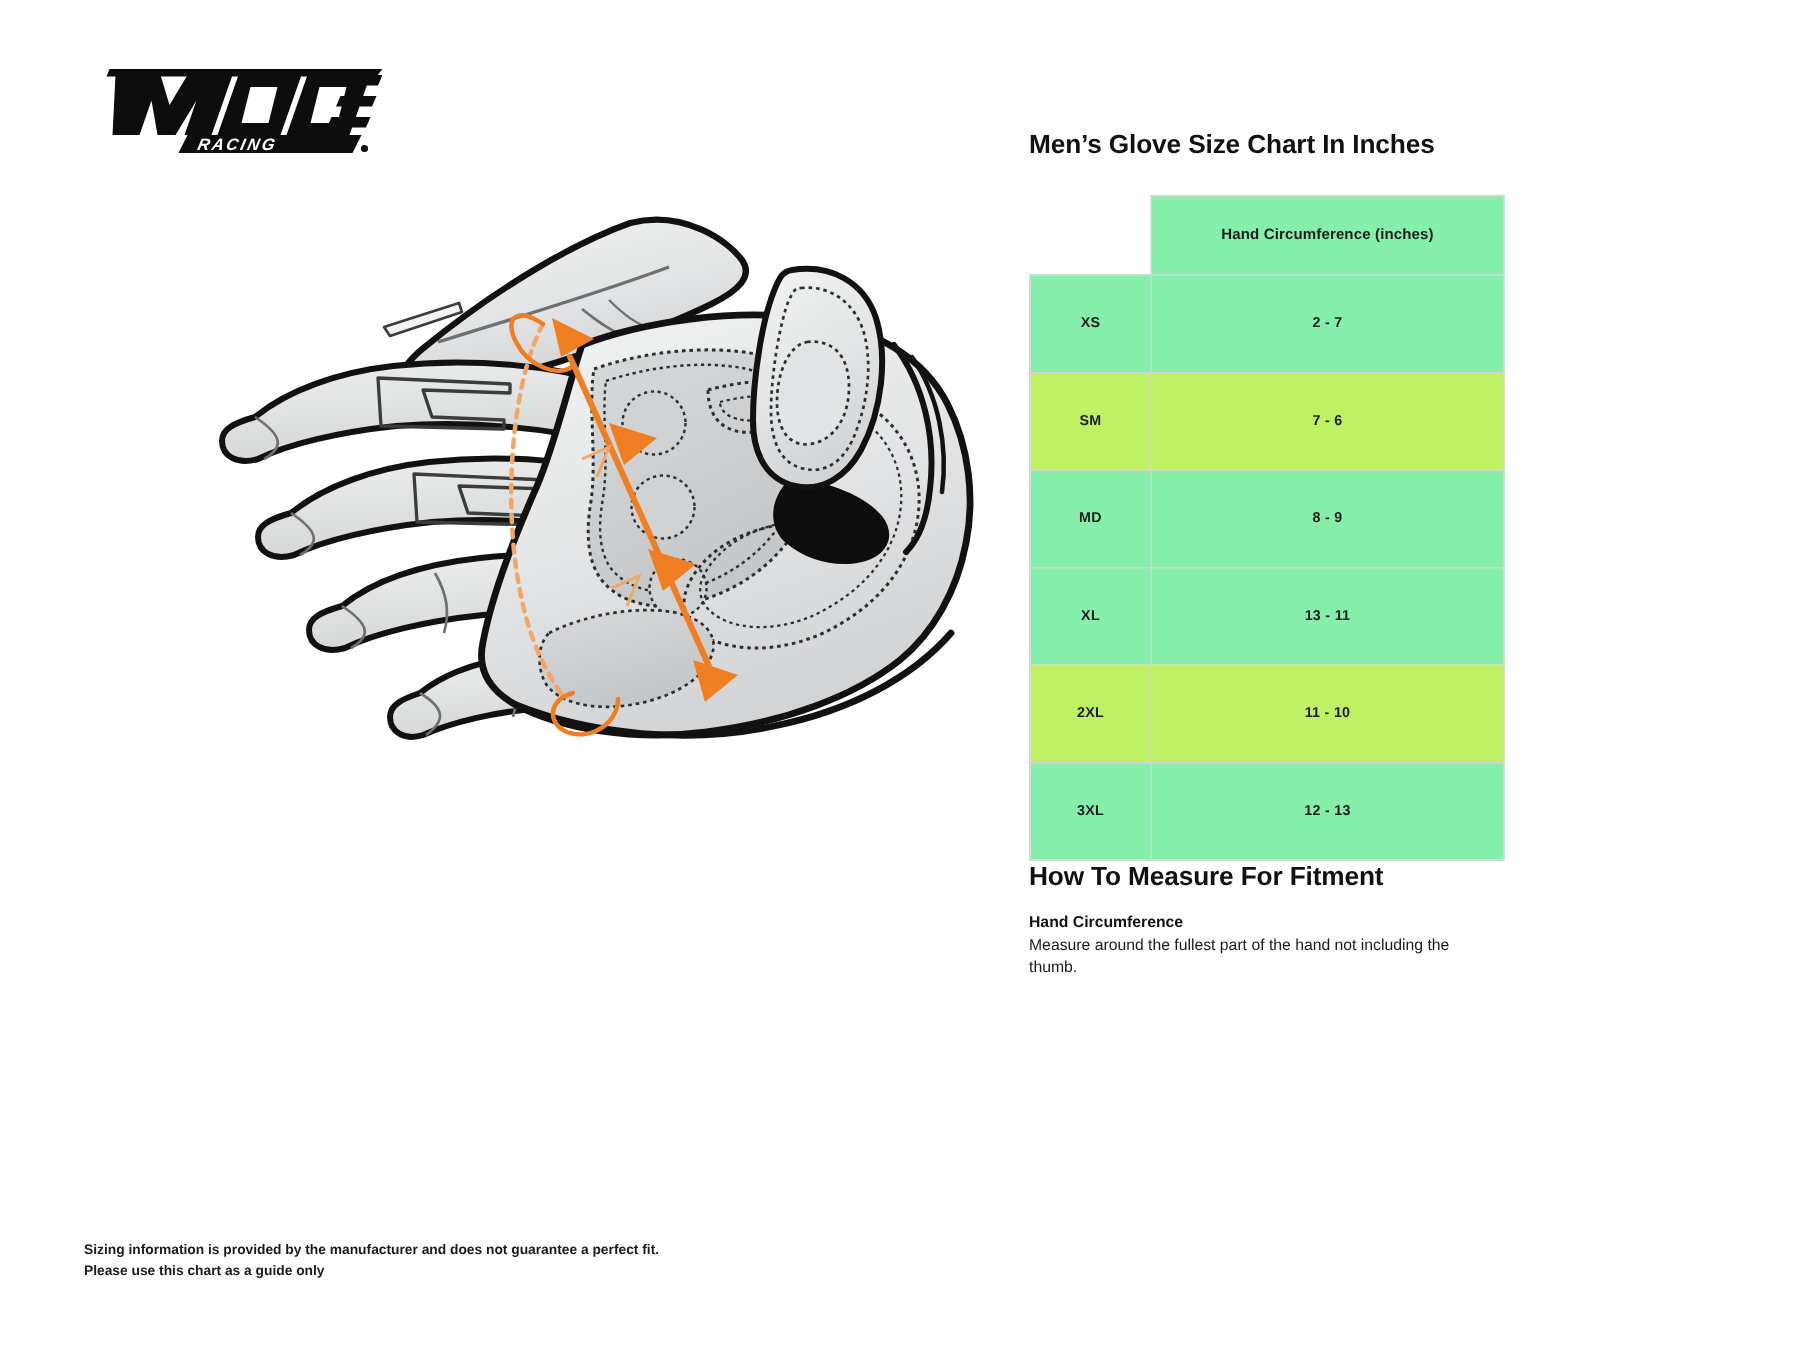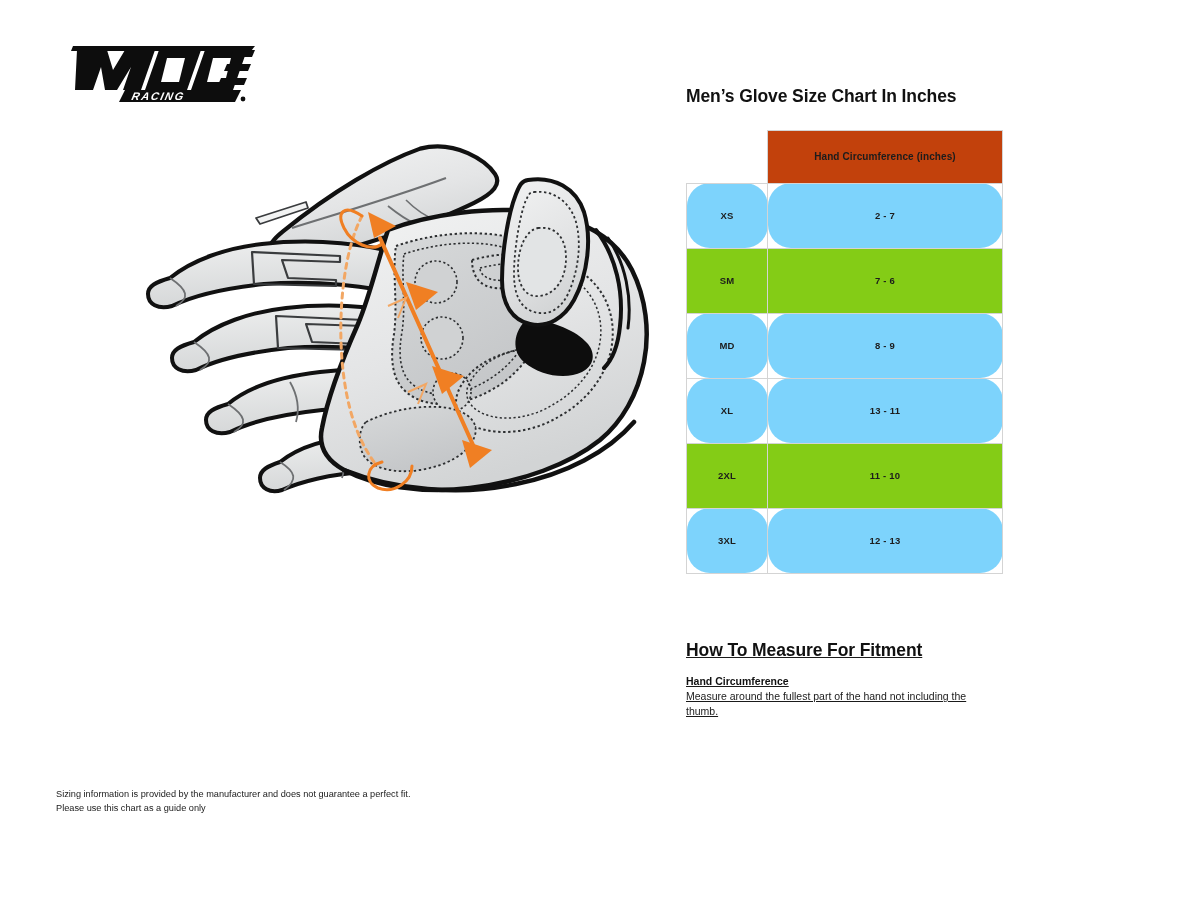--- a/index.html
+++ b/index.html
@@ -78,41 +78,38 @@
     color: #1c1c1c;
     letter-spacing: 0.2px;
     padding: 0;
   }
   table.size-table th.corner-blank {
     border: none;
     background: #ffffff;
   }
   table.size-table th.col-head {
     height: 52px;
-    background: #c2410c;
+    background: #86efac;
     font-size: 10px;
     font-weight: bold;
     letter-spacing: 0.1px;
     margin-top: 48px;
   }
   table.size-table tbody td {
     height: 64px;
   }
   tr.row-shaded td {
-    background: #7dd3fc;
-    border-radius: 23px;
+    background: #86efac;
   }
   tr.row-plain td {
-    background: #84cc16;
+    background: #bef264;
   }
 
   
   #measure-block {
-    margin-top: 66px;
-    text-decoration: underline;
   }
   #measure-block .sub-head {
     font-size: 10.5px;
     font-weight: bold;
     color: #111111;
     margin: 13px 0 0 0;
     line-height: 1.3;
   }
   #measure-block .body-text {
     font-size: 10.5px;
@@ -120,24 +117,24 @@
     color: #1a1a1a;
     margin: 1px 0 0 0;
     line-height: 1.35;
     max-width: 300px;
   }
 
   
   #footer-note {
     position: absolute;
     left: 56px;
-    top: 788px;
+    top: 827px;
     width: 440px;
     font-size: 9.2px;
-    font-weight: normal;
+    font-weight: bold;
     line-height: 1.52;
     color: #1a1a1a;
   }
   #footer-note div { white-space: nowrap; }
 </style>
 </head>
 <body>
 
 <div id="page">
 

